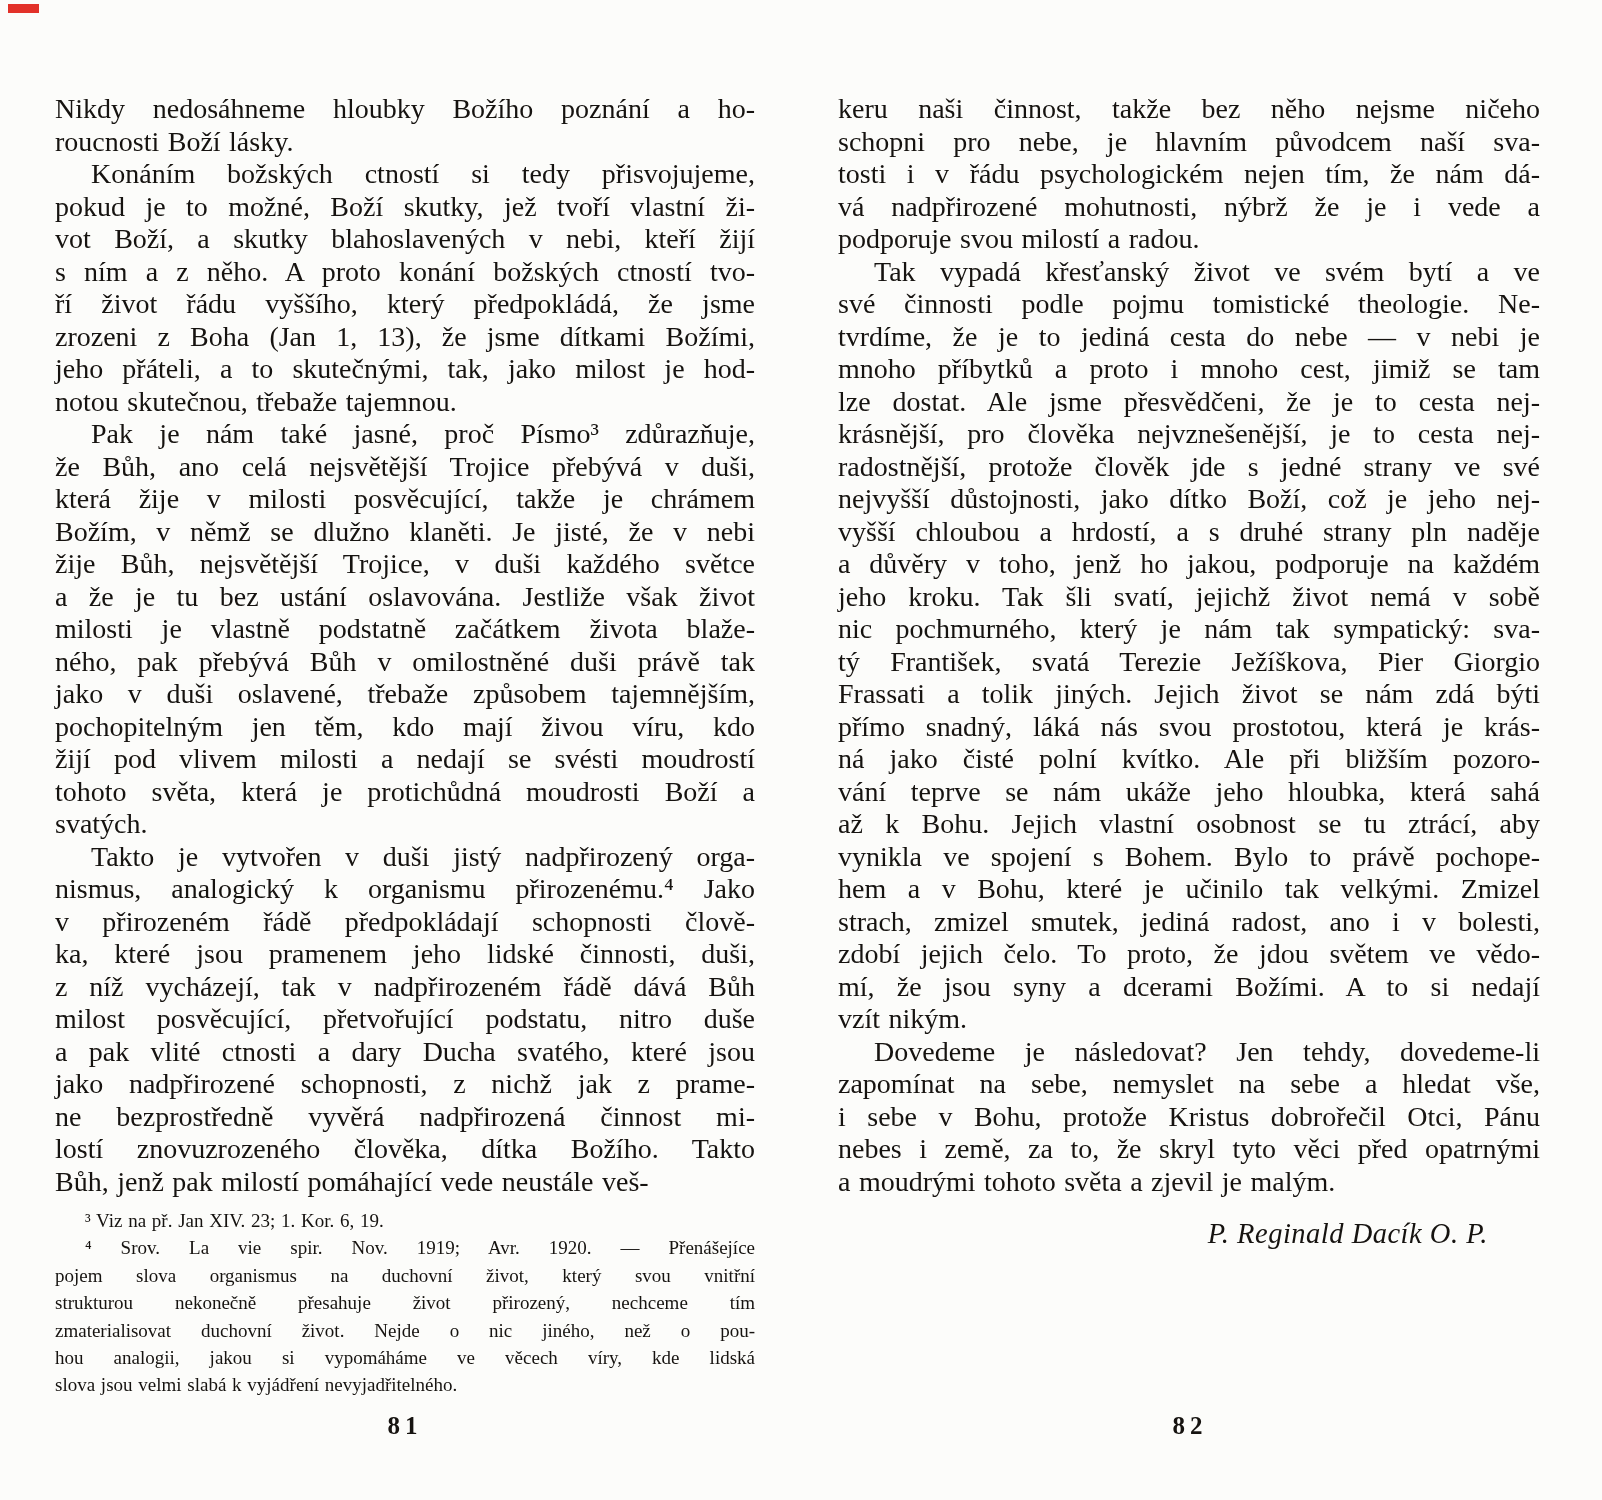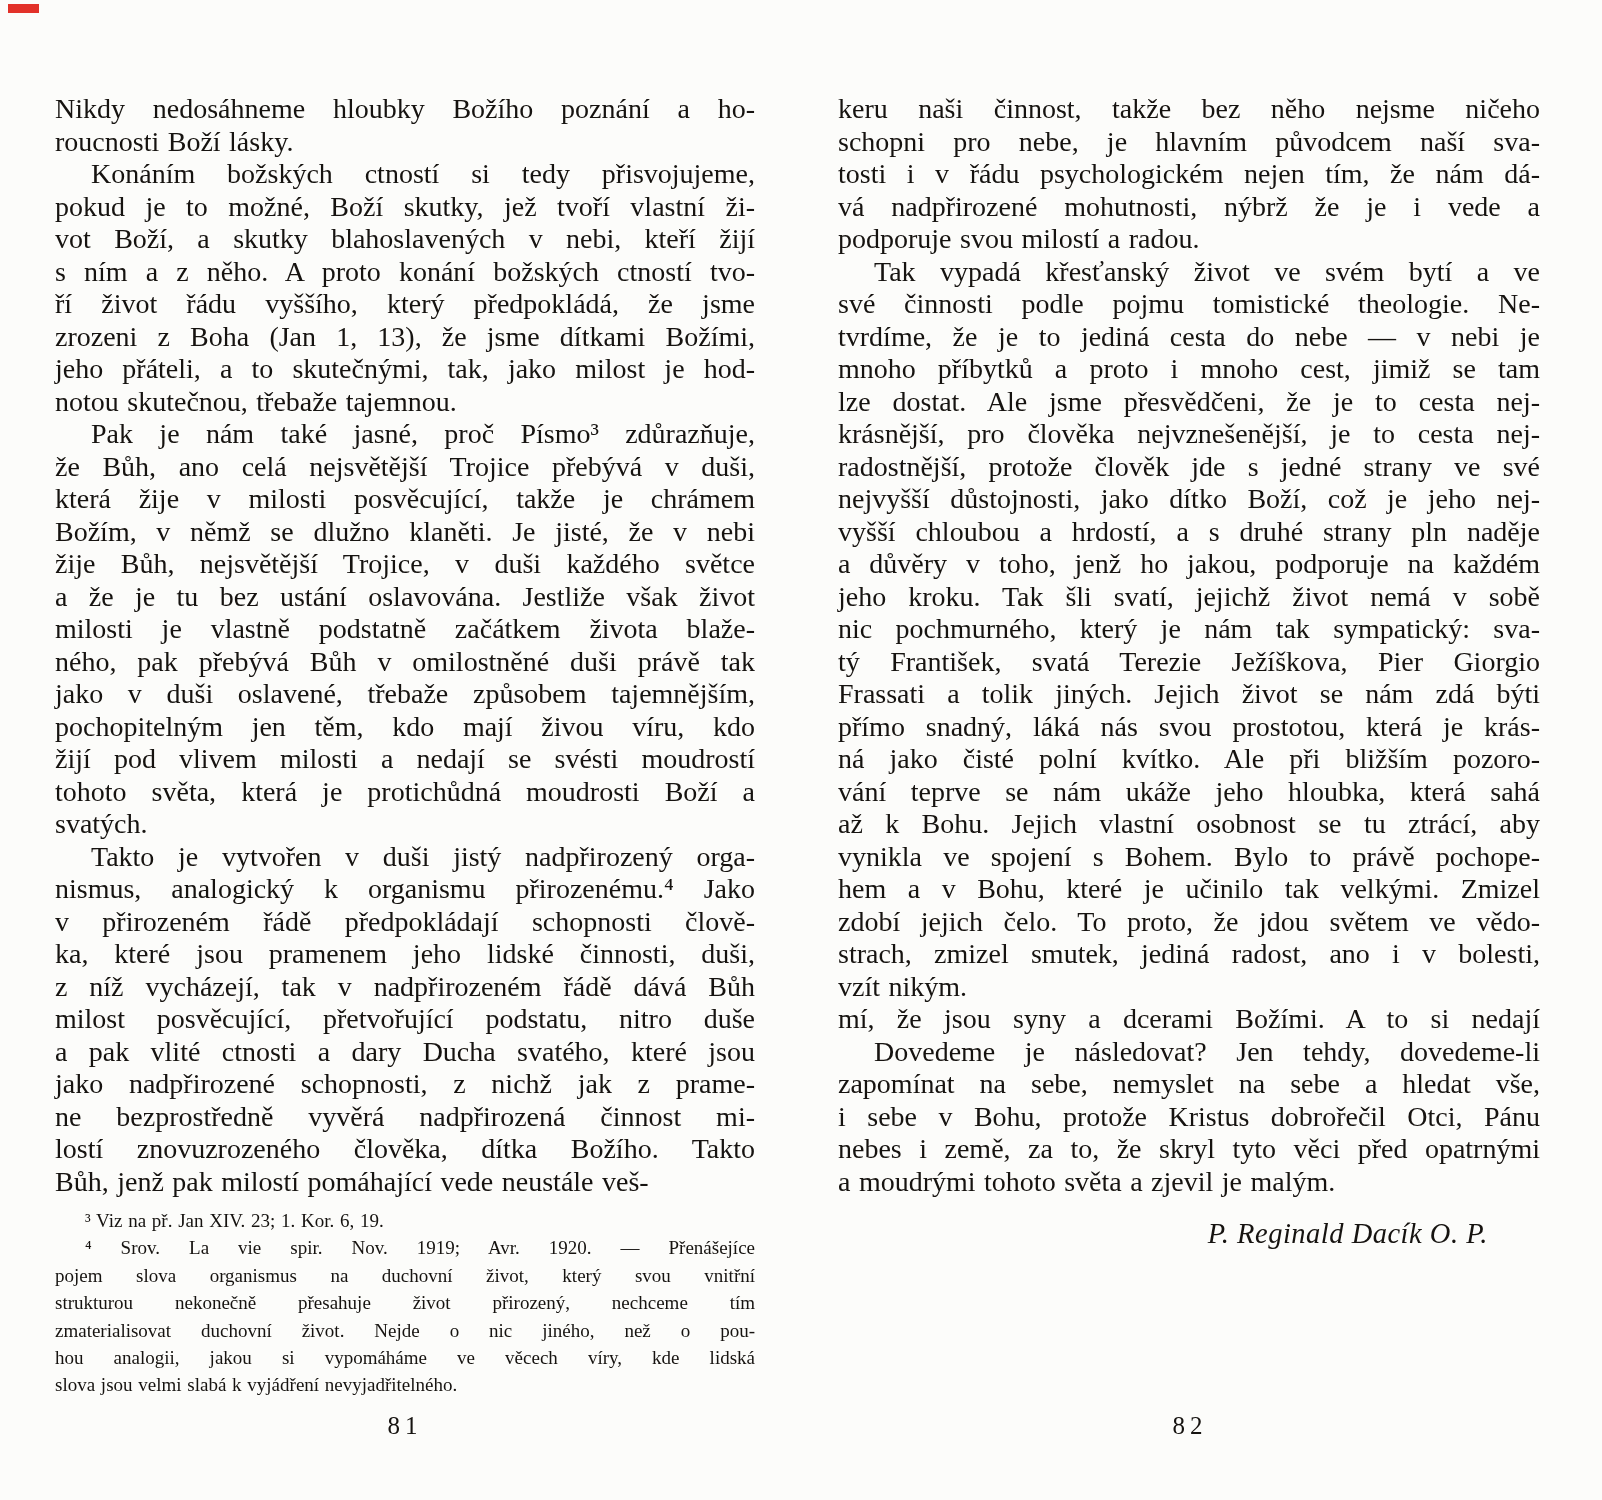--- a/index.html
+++ b/index.html
@@ -61,20 +61,21 @@
     letter-spacing: 0.5px;
   }
 
   .page-number {
     position: absolute;
     top: 1412px;
     width: 700px;
     text-align: center;
     font-size: 25px;
     letter-spacing: 5px;
+    font-weight: bold;
   }
   #pn-left  { left: 55px; }
   #pn-right { left: 840px; }
 </style>
 </head>
 <body>
 
 <div class="corner-mark"></div>
 
 <div class="column" id="col-left">
@@ -160,24 +161,24 @@
         <div class="line">jeho kroku. Tak šli svatí, jejichž život nemá v sobě</div>
         <div class="line">nic pochmurného, který je nám tak sympatický: sva-</div>
         <div class="line">tý František, svatá Terezie Ježíškova, Pier Giorgio</div>
         <div class="line">Frassati a tolik jiných. Jejich život se nám zdá býti</div>
         <div class="line">přímo snadný, láká nás svou prostotou, která je krás-</div>
         <div class="line">ná jako čisté polní kvítko. Ale při bližším pozoro-</div>
         <div class="line">vání teprve se nám ukáže jeho hloubka, která sahá</div>
         <div class="line">až k Bohu. Jejich vlastní osobnost se tu ztrácí, aby</div>
         <div class="line">vynikla ve spojení s Bohem. Bylo to právě pochope-</div>
         <div class="line">hem a v Bohu, které je učinilo tak velkými. Zmizel</div>
+        <div class="line">strach, zmizel smutek, jediná radost, ano i v bolesti,</div>
         <div class="line">zdobí jejich čelo. To proto, že jdou světem ve vědo-</div>
-        <div class="line">strach, zmizel smutek, jediná radost, ano i v bolesti,</div>
+        <div class="line">mí, že jsou syny a dcerami Božími. A to si nedají</div>
         <div class="line last">vzít nikým.</div>
-        <div class="line">mí, že jsou syny a dcerami Božími. A to si nedají</div>
       </div>
       <div class="para">
         <div class="line indent">Dovedeme je následovat? Jen tehdy, dovedeme-li</div>
         <div class="line">zapomínat na sebe, nemyslet na sebe a hledat vše,</div>
         <div class="line">i sebe v Bohu, protože Kristus dobrořečil Otci, Pánu</div>
         <div class="line">nebes i země, za to, že skryl tyto věci před opatrnými</div>
         <div class="line last">a moudrými tohoto světa a zjevil je malým.</div>
       </div>
     </div>
   <div class="signature">P. Reginald Dacík O. P.</div>

